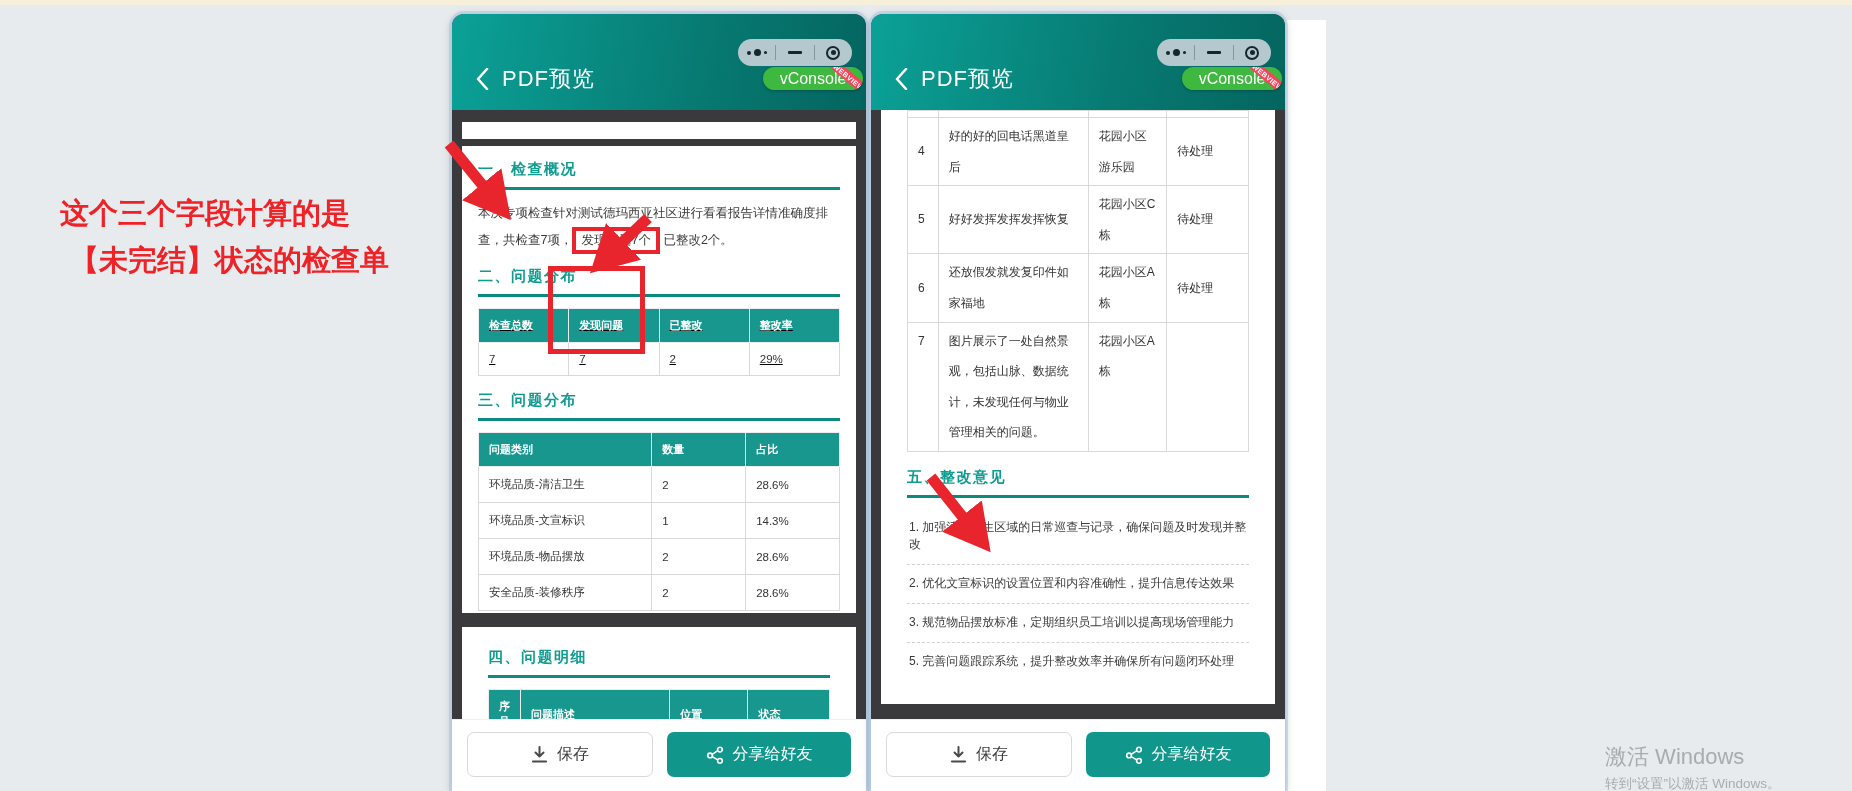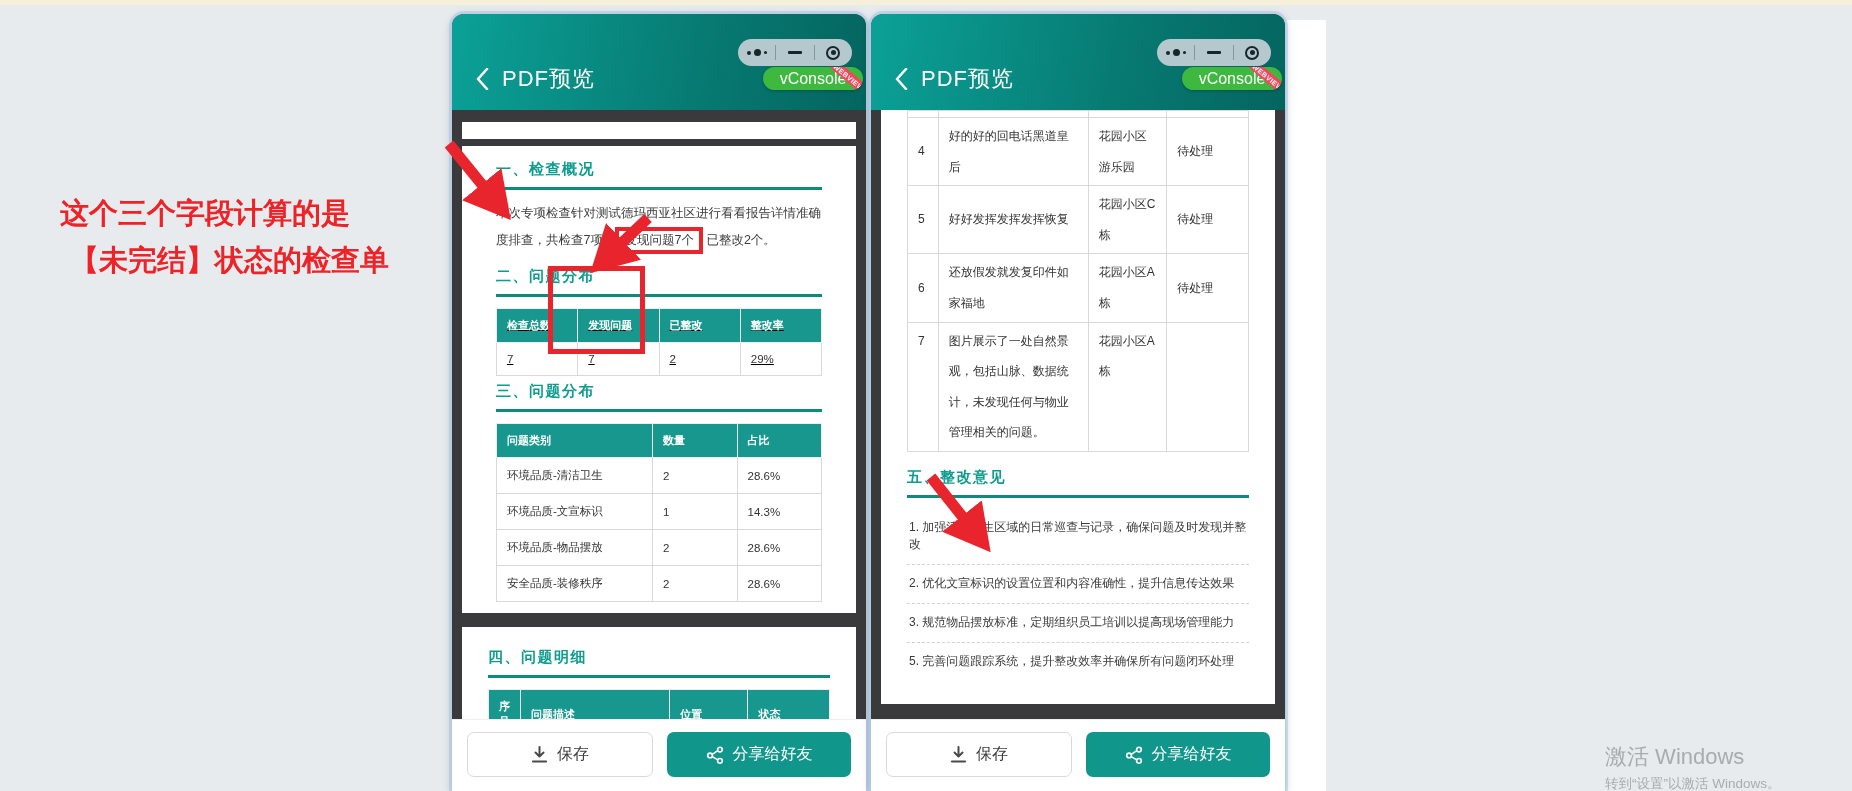--- a/index.html
+++ b/index.html
@@ -40,21 +40,21 @@
               border-radius:17px; color:#fff; font-size:16px; display:flex; align-items:center; justify-content:center;
               overflow:hidden; box-shadow:0 1px 3px rgba(0,0,0,0.25); z-index:5; }
   .ribbon { position:absolute; top:5px; right:-24px; width:76px; transform:rotate(40deg);
             background:#f4455c; color:#fff; font-size:7px; font-weight:bold; text-align:center; padding:1.5px 0; letter-spacing:0.5px; }
 
   .pdf { position:absolute; top:96px; left:0; right:0; bottom:72px; background:#3a3a3d; overflow:hidden; }
   .pg { position:absolute; left:10px; right:10px; background:#fff; overflow:hidden; }
 
   
   .p1strip { top:12px; height:17px; }
-  .page2 { top:36px; height:467px; padding:14px 34px 0; position:absolute; }
+  .page2 { top:36px; height:467px; padding:14px 16px 0; position:absolute; }
   .page3 { top:517px; bottom:0; padding:21px 26px 0; position:absolute; }
 
   .sec { color:#0e9c8f; font-size:15px; font-weight:bold; letter-spacing:1.5px; }
   .rule { height:3px; background:#0c8a80; margin:8px 0 11px; }
   .para { font-size:12.5px; color:#3b3b3b; line-height:2.05; }
   .hlbox { border:4px solid #e8252c; padding:1px 5px; display:inline-block; line-height:1.4; }
 
   table { width:100%; border-collapse:collapse; }
   th { background:#17978e; color:#fff; font-size:11px; font-weight:bold; text-align:left;
        padding:9px 10px; border:1px solid #ecedee; }
@@ -125,21 +125,21 @@
           </tr>
           <tr>
             <td>7</td>
             <td>7</td>
             <td>2</td>
             <td>29%</td>
           </tr>
         </tbody>
           </table>
 
-        <div class="sec" style="margin-top:6px;">三、问题分布</div>
+        <div class="sec" style="margin-top:15px;">三、问题分布</div>
         <div class="rule"></div>
         <table class="t-dist">
           <tbody>
               <tr>
             <th>问题类别</th>
             <th>数量</th>
             <th>占比</th>
           </tr>
           <tr>
             <td>环境品质-清洁卫生</td>

